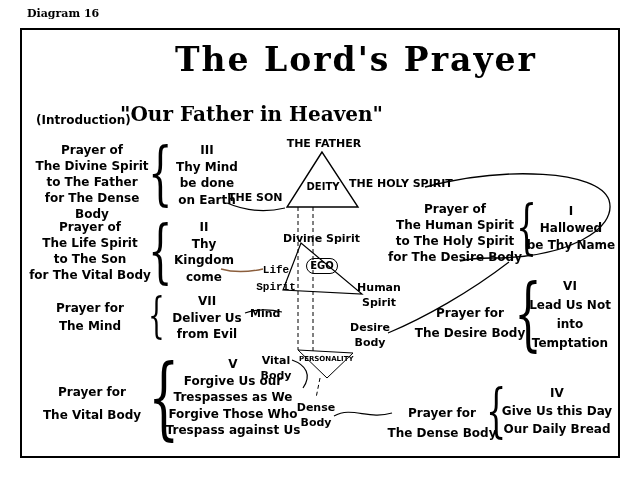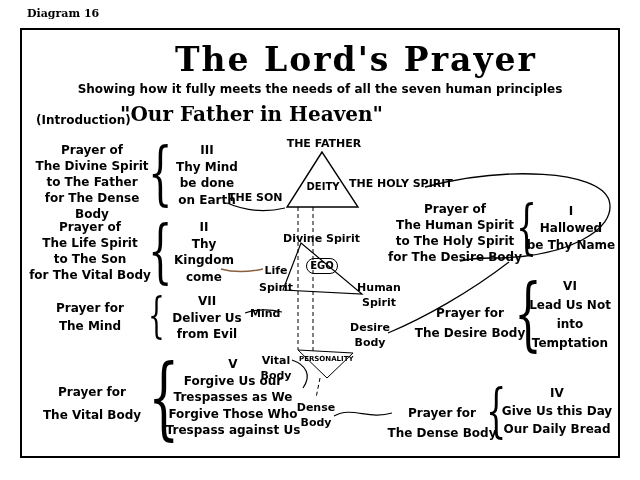--- a/index.html
+++ b/index.html
@@ -23,21 +23,20 @@
 </head>
 <body>
 
 <div id="page">
 
   <div class="abs corner" style="left:27px;top:7px;">Diagram 16</div>
 
   <div id="frame"></div>
 
   <div class="abs title ctr" style="left:20px;top:40px;width:600px;padding-left:36px;">The Lord's Prayer</div>
-  <div class="abs lbl12 ctr" style="left:20px;top:81px;width:600px;">Showing how it fully meets the needs of all the seven human principles</div>
   <div class="abs lbl12" style="left:36px;top:112px;">(Introduction)</div>
   <div class="abs gothic" style="left:120px;top:102px;font-size:20px;">"Our Father in Heaven"</div>
 
   <div class="abs lbl12 pre ctr" style="left:28px;top:142px;width:128px;">Prayer of
 The Divine Spirit
 to The Father
 for The Dense Body</div>
   <div class="brace" style="left:148px;top:140px;font-size:70px;line-height:66px;">{</div>
   <div class="abs verse pre ctr" style="left:168px;top:142px;width:78px;">III
 Thy Mind
@@ -93,21 +92,21 @@
   <div class="abs verse pre ctr" style="left:498px;top:384px;width:118px;line-height:18px;">IV
 Give Us this Day
 Our Daily Bread</div>
 
   <div class="abs lbl11 ctr" style="left:278px;top:136px;width:92px;">THE FATHER</div>
   <div class="abs lbl11" style="left:228px;top:190px;white-space:nowrap;">THE SON</div>
   <div class="abs lbl11" style="left:349px;top:176px;white-space:nowrap;">THE HOLY SPIRIT</div>
   <div class="abs ctr" style="left:302px;top:181px;width:42px;font:bold 10px 'DejaVu Sans',sans-serif;">DEITY</div>
   <div class="abs lbl11" style="left:283px;top:231px;white-space:nowrap;">Divine Spirit</div>
   <div class="abs ctr egoBox" style="left:306px;top:258px;width:30px;height:14px;font:bold 10px 'DejaVu Sans',sans-serif;line-height:14px;background:#fff;border-radius:8px;">EGO</div>
-  <div class="abs lbl11 ctr" style="left:254px;top:262px;width:44px;line-height:17px;">Life
+  <div class="abs lbl11 ctr" style="left:254px;top:262px;width:44px;line-height:17px;font-family:Liberation Mono, monospace;">Life
 Spirit</div>
   <div class="abs lbl11 ctr" style="left:354px;top:280px;width:50px;">Human
 Spirit</div>
   <div class="abs lbl11" style="left:250px;top:306px;">Mind</div>
   <div class="abs lbl11 ctr" style="left:346px;top:320px;width:48px;">Desire
 Body</div>
   <div class="abs lbl11 ctr" style="left:254px;top:353px;width:44px;">Vital
 Body</div>
   <div class="abs ctr" style="left:299px;top:355px;width:52px;font:bold 7px 'DejaVu Sans',sans-serif;">PERSONALITY</div>
   <div class="abs lbl11 ctr" style="left:292px;top:400px;width:48px;">Dense

